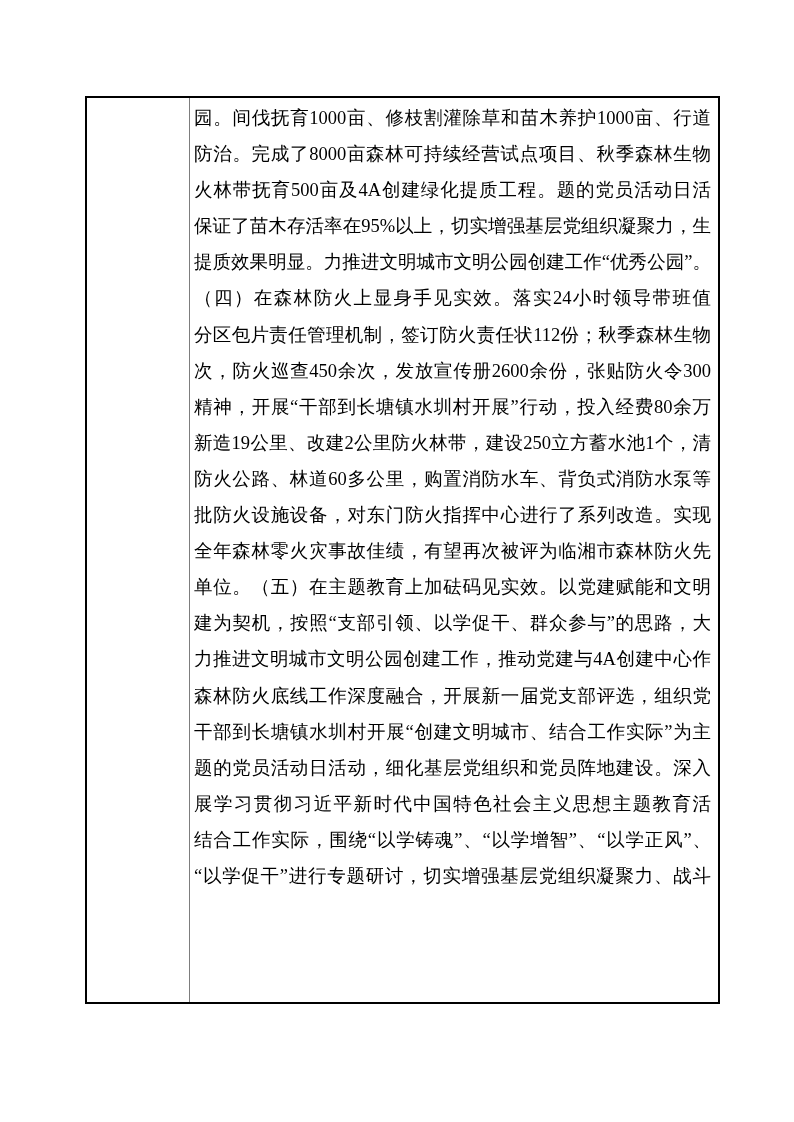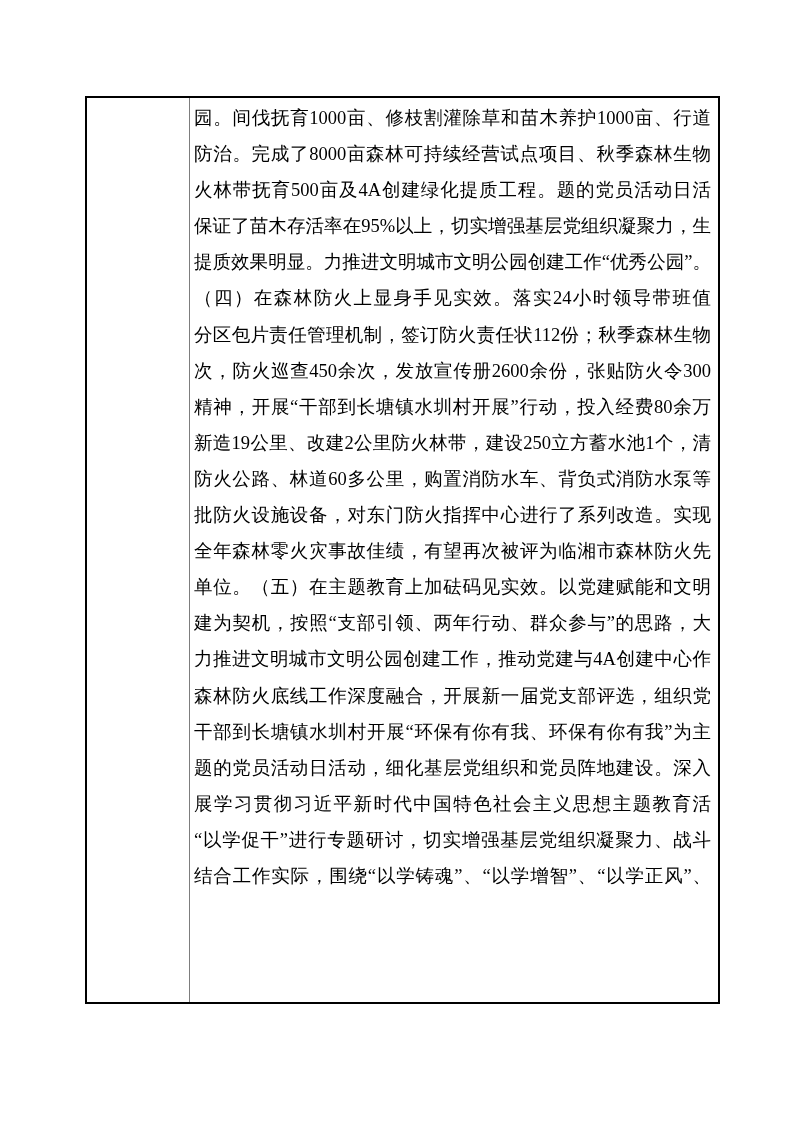--- a/index.html
+++ b/index.html
@@ -67,23 +67,23 @@
         <div class="line">提质效果明显。力推进文明城市文明公园创建工作“优秀公园”。</div>
         <div class="line">（四）在森林防火上显身手见实效。落实24小时领导带班值班、</div>
         <div class="line">分区包片责任管理机制，签订防火责任状112份；秋季森林生物防</div>
         <div class="line">次，防火巡查450余次，发放宣传册2600余份，张贴防火令300多</div>
         <div class="line">精神，开展“干部到长塘镇水圳村开展”行动，投入经费80余万元，</div>
         <div class="line">新造19公里、改建2公里防火林带，建设250立方蓄水池1个，清理</div>
         <div class="line">防火公路、林道60多公里，购置消防水车、背负式消防水泵等一</div>
         <div class="line">批防火设施设备，对东门防火指挥中心进行了系列改造。实现了</div>
         <div class="line">全年森林零火灾事故佳绩，有望再次被评为临湘市森林防火先进</div>
         <div class="line">单位。（五）在主题教育上加砝码见实效。以党建赋能和文明创</div>
-        <div class="line">建为契机，按照“支部引领、两年行动、群众参与”的思路，大</div>
+        <div class="line">建为契机，按照“支部引领、以学促干、群众参与”的思路，大</div>
         <div class="line">力推进文明城市文明公园创建工作，推动党建与4A创建中心作和</div>
         <div class="line">森林防火底线工作深度融合，开展新一届党支部评选，组织党员</div>
-        <div class="line">干部到长塘镇水圳村开展“环保有你有我、环保有你有我”为主</div>
+        <div class="line">干部到长塘镇水圳村开展“创建文明城市、结合工作实际”为主</div>
         <div class="line">题的党员活动日活动，细化基层党组织和党员阵地建设。深入开</div>
         <div class="line">展学习贯彻习近平新时代中国特色社会主义思想主题教育活动，</div>
+        <div class="line">结合工作实际，围绕“以学铸魂”、“以学增智”、“以学正风”、</div>
         <div class="line">“以学促干”进行专题研讨，切实增强基层党组织凝聚力、战斗</div>
-        <div class="line">结合工作实际，围绕“以学铸魂”、“以学增智”、“以学正风”、</div>
       </div>
   </div>
 </div>
 
 </body></html>

